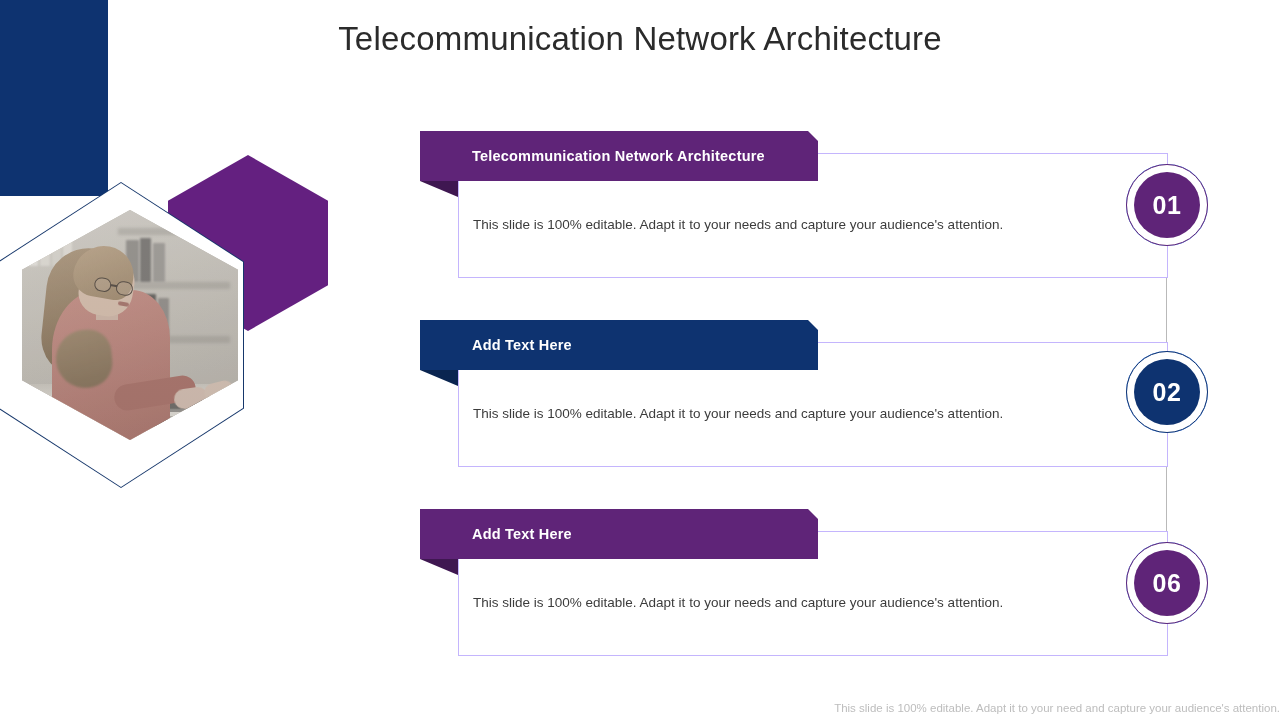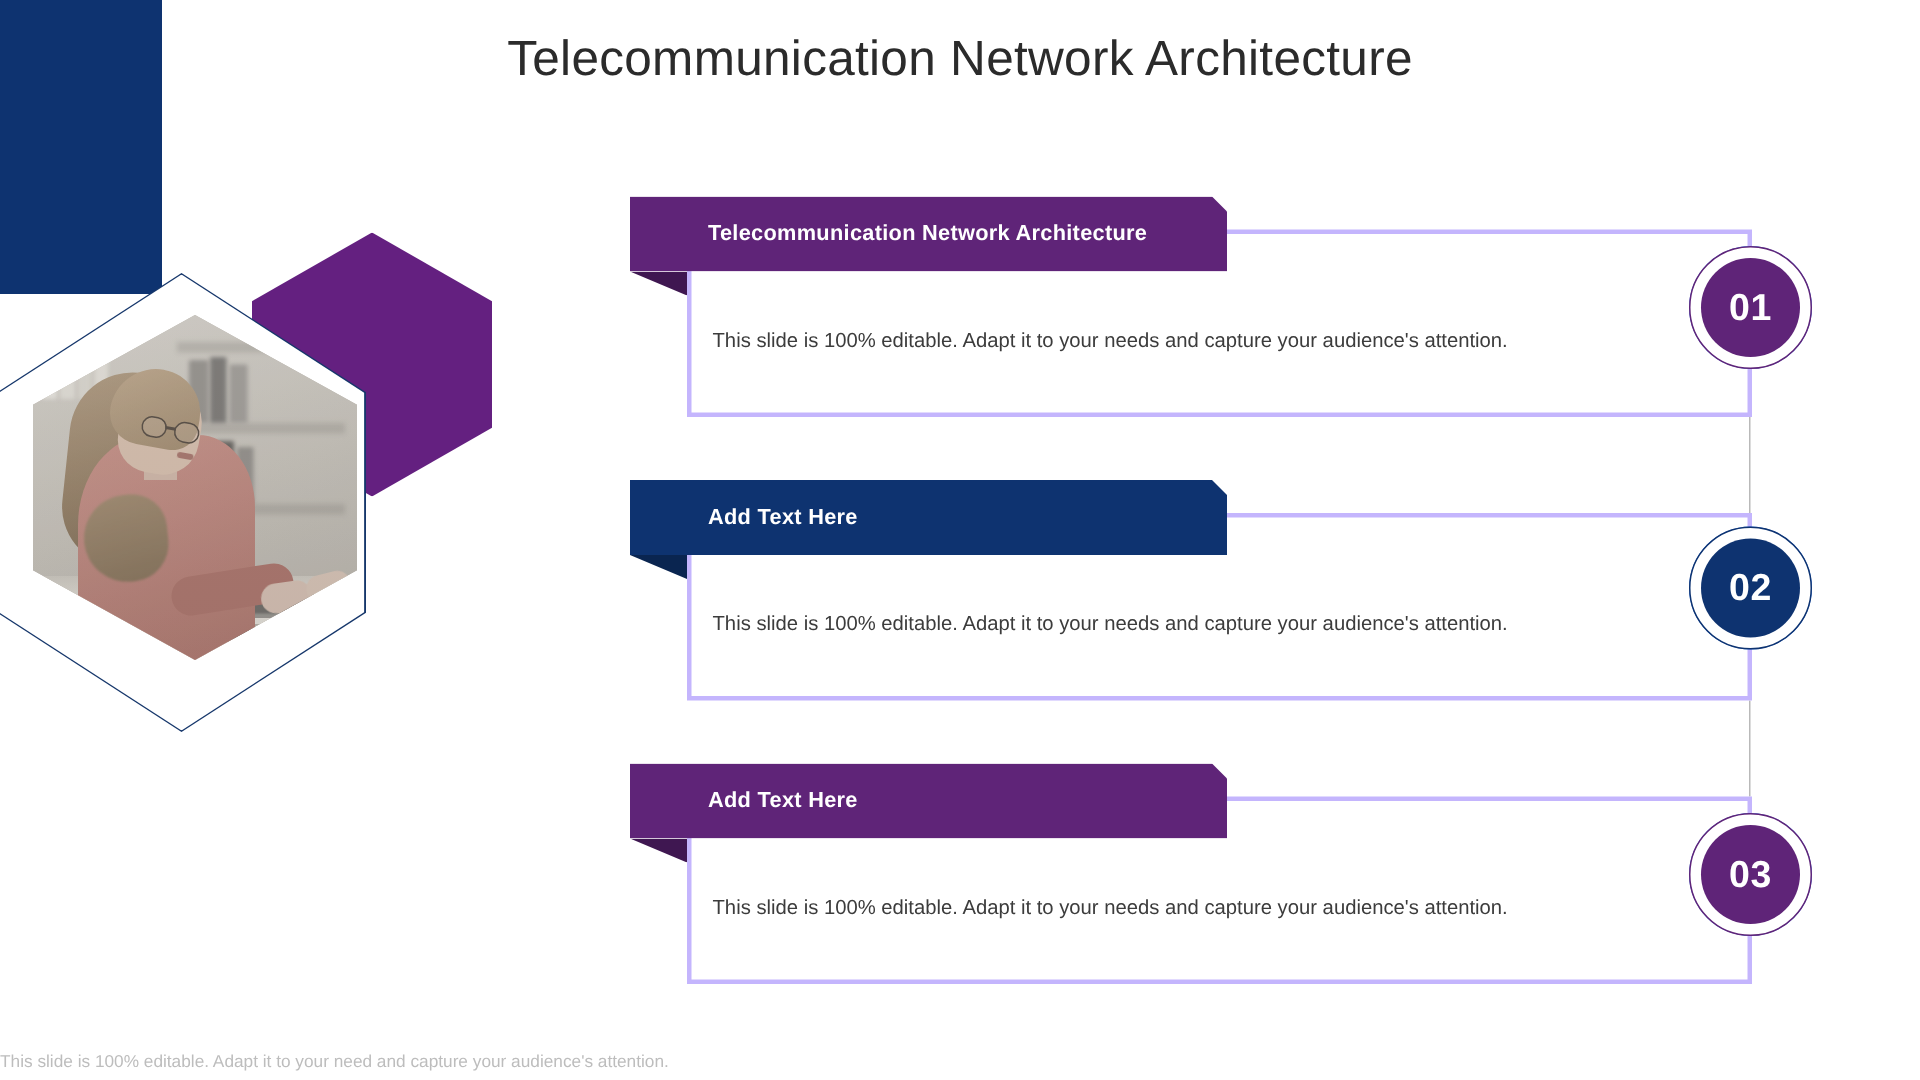--- a/index.html
+++ b/index.html
@@ -283,21 +283,21 @@
     position: absolute;
     z-index: 5;
   }
 
   .box {
     position: absolute;
     left: 38px;
     top: 22px;
     width: 710px;
     height: 125px;
-    border: 3px solid #c4b5fd;
+    border: 1px solid #c4b5fd;
     background: #ffffff;
   }
 
   .box-text {
     position: absolute;
     left: 14px;
     top: 62px;
     width: 640px;
     font-size: 13.5px;
     color: #3c3c3c;
@@ -383,21 +383,21 @@
     color: #ffffff;
     letter-spacing: 0.5px;
   }
 
   
   .footer {
     position: absolute;
     left: 0;
     top: 702px;
     width: 1280px;
-    text-align: left;
+    text-align: right;
     font-size: 11.5px;
     color: #bdbdbd;
     z-index: 6;
   }
 </style>
 </head>
 <body>
 
 <div class="slide">
 
@@ -494,19 +494,19 @@
     </div>
     <div class="banner" style="background:#5F2478;">
       <div class="banner-label">Add Text Here</div>
     </div>
     <div class="fold" style="background:#3F1751;"></div>
   </div>
 
   <div class="badge" style="left:1126px; top:542px;">
     <div class="badge-ring" style="border-color:#5F2478;"></div>
     <div class="badge-inner" style="background:#5F2478;">
-      <span class="badge-num">03</span>
+      <span class="badge-num">06</span>
     </div>
   </div>
 
   <div class="footer">This slide is 100% editable. Adapt it to your need and capture your audience's attention.</div>
 
 </div>
 
 </body></html>

